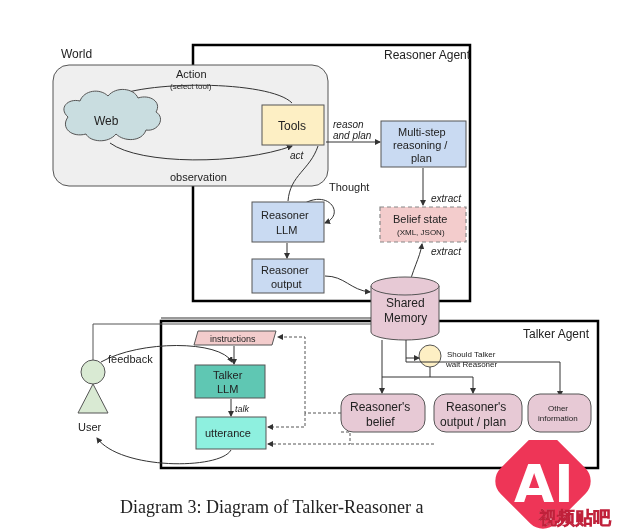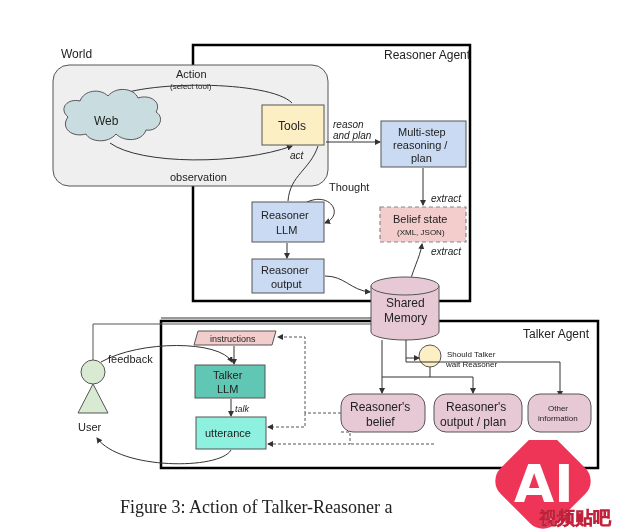--- a/index.html
+++ b/index.html
@@ -126,21 +126,21 @@
     <circle cx="93" cy="372" r="12" fill="#d9ead3" stroke="#555" stroke-width="1"></circle>
     <path d="M93,384 L78,413 L108,413 z" fill="#d9ead3" stroke="#555" stroke-width="1"></path>
   </g>
   <text class="t" x="78" y="431" font-size="11">User</text>
   <path d="M371,324 L93,324 L93,360" fill="none" stroke="#555" stroke-width="1"></path>
   <path d="M101,362 C140,340 220,340 232,362" fill="none" stroke="#333" stroke-width="1" marker-end="url(#arr)"></path>
   <text class="t" x="108" y="363" font-size="11">feedback</text>
   <path d="M231,450 C220,470 120,470 97,438" fill="none" stroke="#333" stroke-width="1" marker-end="url(#arr)"></path>
 </svg>
 
-<div class="caption">Figure 3: Action of Talker-Reasoner a</div>
+<div class="caption">Diagram 3: Diagram of Talker-Reasoner a</div>
 
 <div class="wm">
   <svg width="160" height="92" viewBox="0 0 160 92">
     <rect x="20" y="2" width="78" height="78" rx="18" transform="rotate(45 59 41)" fill="#ee3557"></rect>
     <text x="30" y="62" font-family="'DejaVu Sans', sans-serif" font-weight="bold" font-size="52" fill="#fff">AI</text>
     <text x="55" y="84" font-family="'DejaVu Sans', sans-serif" font-weight="bold" font-size="18" fill="#fff" stroke="#c0203a" stroke-width="0.6">视频贴吧</text>
   </svg>
 </div>
 
 </body></html>

